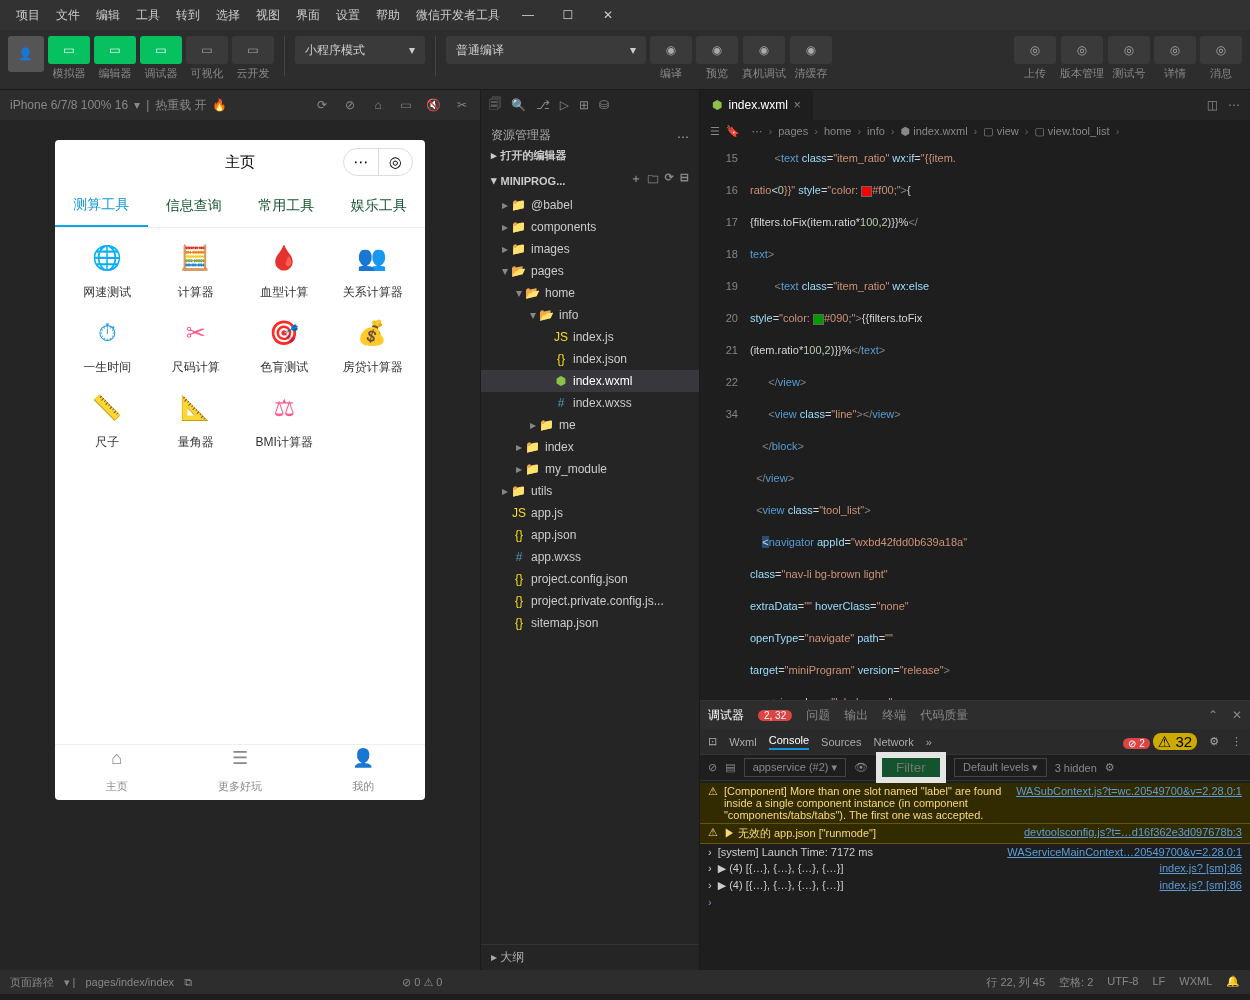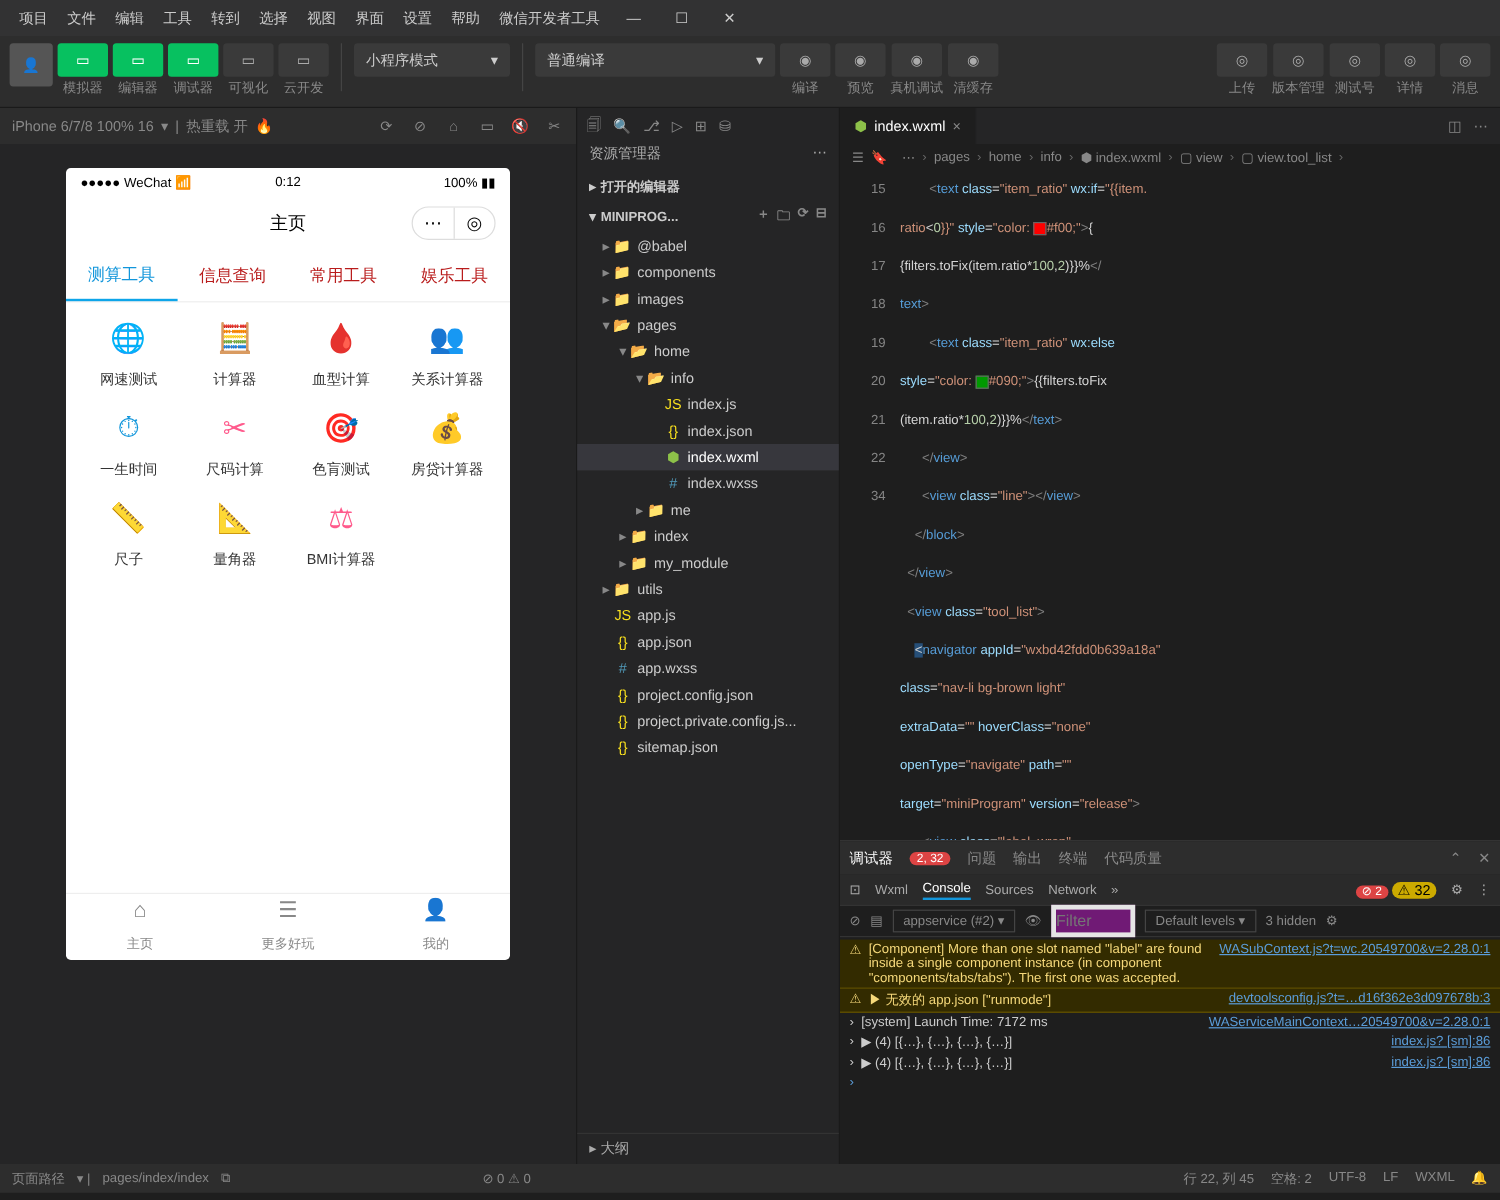--- a/index.html
+++ b/index.html
@@ -29,33 +29,33 @@
 .phone { width:370px; height:660px; background:#fff; border-radius:4px; overflow:hidden; display:flex; flex-direction:column;}
 .status-bar { height:24px; display:flex; align-items:center; padding:0 12px; font-size:11px; color:#000;}
 .status-bar .time{position:absolute;left:50%;transform:translateX(-50%);}
 .phone { position:relative;}
 .status-bar .batt{margin-left:auto;}
 .nav-bar { height:44px; display:flex; align-items:center; justify-content:center; position:relative; color:#000; font-size:15px;}
 .capsule { position:absolute; right:12px; width:70px; height:28px; border:1px solid #ddd; border-radius:14px; display:flex;}
 .capsule div{flex:1;display:flex;align-items:center;justify-content:center;}
 .capsule div:first-child{border-right:1px solid #ddd;}
 .tabs { height:44px; display:flex; border-bottom:1px solid #eee;}
-.tabs div { flex:1; display:flex; align-items:center; justify-content:center; color:#b91c1c; font-size:14px;}
+.tabs div { flex:1; display:flex; align-items:center; justify-content:center; color:#14532d; font-size:14px;}
 .tabs div.active{color:#1296db; border-bottom:2px solid #0ea5e9;}
 .grid { padding:10px; display:grid; grid-template-columns:repeat(4,1fr); gap:12px 4px;}
 .tool { display:flex; flex-direction:column; align-items:center; gap:6px;}
 .tool-icon { width:40px; height:40px; border-radius:6px; display:flex;align-items:center;justify-content:center; font-size:24px;}
 .tool-name { font-size:12px; color:#333;}
 .tabbar { margin-top:auto; height:56px; border-top:1px solid #eee; display:flex;}
 .tabbar div{flex:1;display:flex;flex-direction:column;align-items:center;justify-content:center;gap:2px;font-size:11px;color:#888;}
 .tabbar div.active{color:#ff6a00;}
 
 .middle-panel { width:220px; background:#252526; border-left:1px solid #1a1a1a; border-right:1px solid #1a1a1a; display:flex; flex-direction:column;}
 .ac-bar{height:30px;display:flex;align-items:center;padding:0 8px;gap:10px;color:#888;}
-.panel-title{height:24px;padding:0 10px;color:#aaa;display:flex;align-items:flex-start;justify-content:space-between;}
+.panel-title{height:24px;padding:0 10px;color:#aaa;display:flex;align-items:flex-end;justify-content:space-between;}
 .exp-header{padding:4px 10px;color:#ccc;font-size:11px;font-weight:bold;display:flex;align-items:center;gap:4px;}
 .exp-header .hicons{margin-left:auto;display:flex;gap:6px;color:#888;}
 .tree{font-size:12px;}
 .tree-item{height:22px;display:flex;align-items:center;color:#ccc;cursor:pointer;white-space:nowrap;overflow:hidden;}
 .tree-item.active{background:#37373d;color:#fff;}
 .tree-item .ch{width:12px;text-align:center;color:#888;}
 .tree-item .fi{width:16px;margin-right:4px;text-align:center;}
 .outline{border-top:1px solid #333;padding:4px 10px;color:#aaa;}
 
 .right-panel { flex:1; display:flex; flex-direction:column; background:#1e1e1e;}
@@ -72,34 +72,34 @@
 .colorbox{display:inline-block;width:11px;height:11px;border:1px solid #666;vertical-align:middle;}
 
 .debugger{height:270px;border-top:1px solid #333;display:flex;flex-direction:column;background:#1e1e1e;}
 .dbg-tabs{height:28px;display:flex;align-items:center;background:#2d2d2d;padding:0 8px;gap:14px;color:#888;}
 .dbg-tabs .t{cursor:pointer;}
 .dbg-tabs .t.active{color:#fff;}
 .dbg-tabs .badge{background:#d44;color:#fff;border-radius:8px;padding:0 6px;font-size:10px;}
 .devtabs{height:26px;display:flex;align-items:center;background:#2a2a2a;padding:0 8px;gap:12px;color:#aaa;font-size:11px;border-bottom:1px solid #333;}
 .devtabs .dt.active{color:#fff;border-bottom:2px solid #1296db;padding-bottom:2px;}
 .dbg-toolbar{height:26px;display:flex;align-items:center;padding:0 8px;gap:8px;border-bottom:1px solid #333;font-size:11px;color:#888;}
-.dbg-toolbar input{background:#701a75;border:4px solid #e5e5e5;color:#ccc;padding:2px 0;width:70px;}
+.dbg-toolbar input{background:#14532d;border:6px solid #e5e5e5;color:#ccc;padding:2px 14px;width:70px;}
 .dbg-toolbar .sel{background:#1e1e1e;border:1px solid #444;padding:2px 8px;}
 .console{flex:1;overflow:auto;font-family:Consolas,monospace;font-size:11px;padding:2px 0;}
 .con-line{padding:2px 8px;display:flex;gap:6px;}
 .con-line.warn{background:#332b00;color:#f5d87a;border-bottom:1px solid #665500;}
 .con-line .src{margin-left:auto;color:#5b9dd9;text-decoration:underline;}
 .con-prompt{padding:2px 8px;color:#5b9dd9;}
 
 .statusbar{height:24px;background:#2d2d2d;display:flex;align-items:center;padding:0 10px;color:#888;font-size:11px;gap:10px;}
 .statusbar .r{margin-left:auto;display:flex;gap:14px;}
 
 
 .rbadge{background:#d44;color:#fff;border-radius:8px;padding:0 5px;font-size:10px;}
-.ybadge{background:#ca0;color:#000;border-radius:8px;padding:0 5px;font-size:12px;}
+.ybadge{background:#ca0;color:#000;border-radius:8px;padding:0 5px;font-size:15px;}
 </style>
 </head>
 <body>
 
 <div class="titlebar">
   <div class="menu" id="menu">
       <span>项目</span>
       <span>文件</span>
       <span>编辑</span>
       <span>工具</span>
@@ -211,25 +211,20 @@
         <div class="ic">⟳</div>
         <div class="ic">⊘</div>
         <div class="ic">⌂</div>
         <div class="ic">▭</div>
         <div class="ic">🔇</div>
         <div class="ic">✂</div>
       </div>
     </div>
     <div class="phone-wrap">
       <div class="phone">
-        <div class="status-bar">
-          <span>●●●●● <span>WeChat</span> 📶</span>
-          <span class="time">0:12</span>
-          <span class="batt"><span>100%</span> ▮▮</span>
-        </div>
         <div class="nav-bar">
           <span>主页</span>
           <div class="capsule">
               <div>⋯</div>
               <div>◎</div>
             </div>
         </div>
         <div class="tabs" id="phone-tabs">
             <div class="active">测算工具</div>
             <div>信息查询</div>

